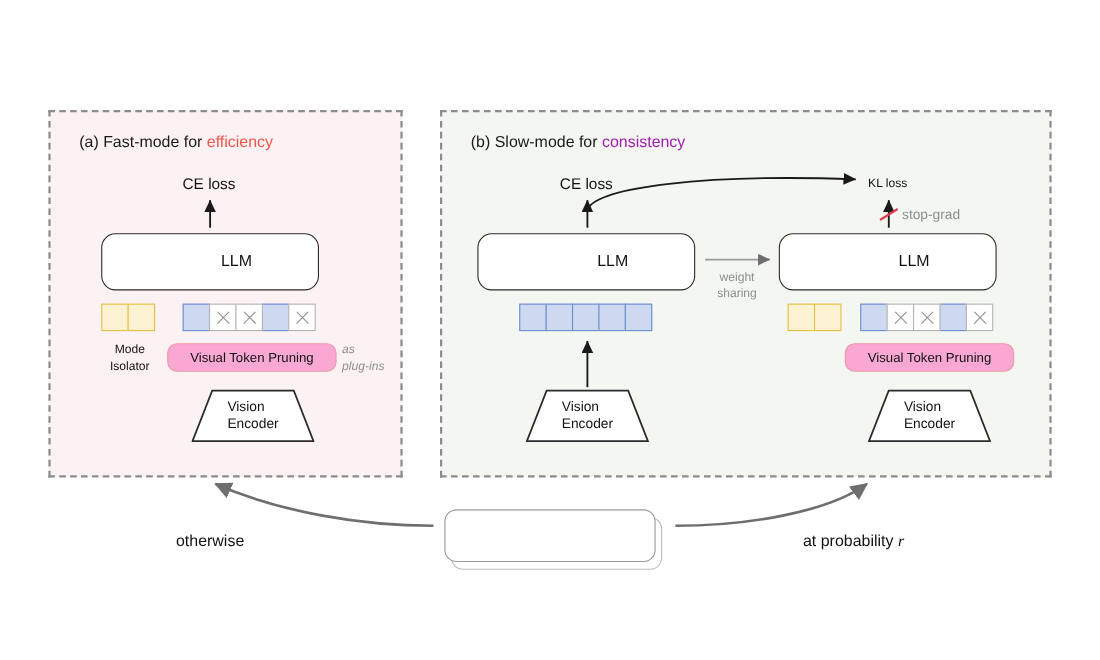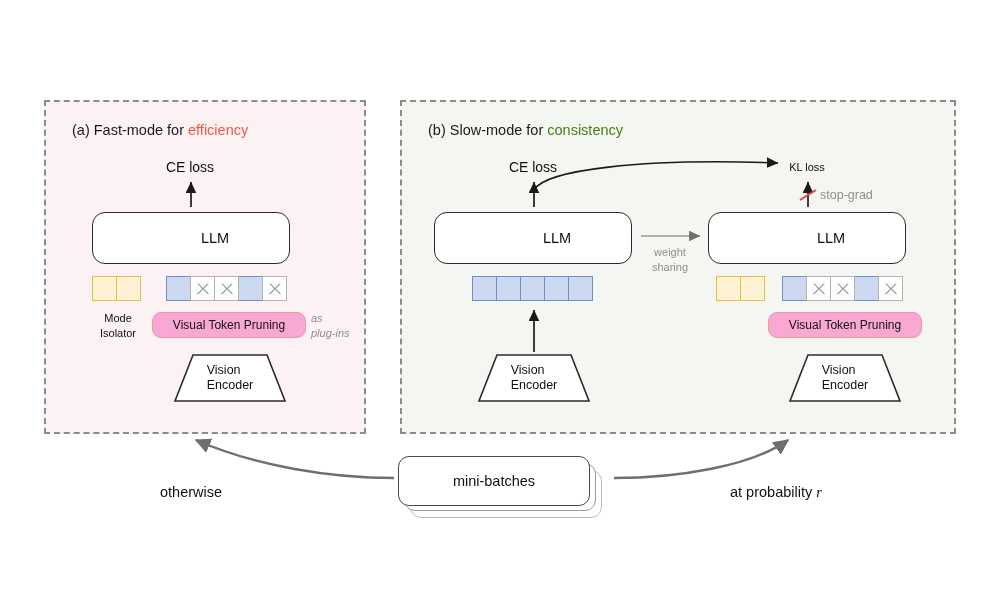--- a/index.html
+++ b/index.html
@@ -21,21 +21,21 @@
   #panel-a{left:44px;top:100px;width:322px;height:334px;background:#fdf2f3;}
   #panel-b{left:400px;top:100px;width:556px;height:334px;background:#f3f6f1;}
 
   .panel-title{
     position:absolute;
     font-size:14.5px;
     color:#1a1a1a;
     white-space:nowrap;
   }
   .t-em-red{color:#f0564a;}
-  .t-em-green{color:#4d7c0f;}
+  .t-em-green{color:#a21caf;}
 
   
   .llm-box{
     position:absolute;
     background:#ffffff;
     border:1.6px solid #2b2b2b;
     border-radius:13px;
     display:flex;align-items:center;justify-content:center;
     font-size:14.5px;color:#111;
     box-sizing:border-box;
@@ -218,21 +218,20 @@
     </svg>
     <div class="venc-label">
       <div>Vision</div>
       <div>Encoder</div>
     </div>
   </div>
 
   <div id="batch-stack">
     <div class="batch-card back2"></div>
     <div class="batch-card back1"></div>
-    <div class="batch-card front">mini-batches</div>
   </div>
 
   <div class="bottom-lbl" style="left:160px;top:484px;">otherwise</div>
 
   <div class="bottom-lbl" style="left:730px;top:484px;">
     <span>at probability </span><span class="italic-serif">r</span>
   </div>
 
   <svg id="edges">
     <defs>

